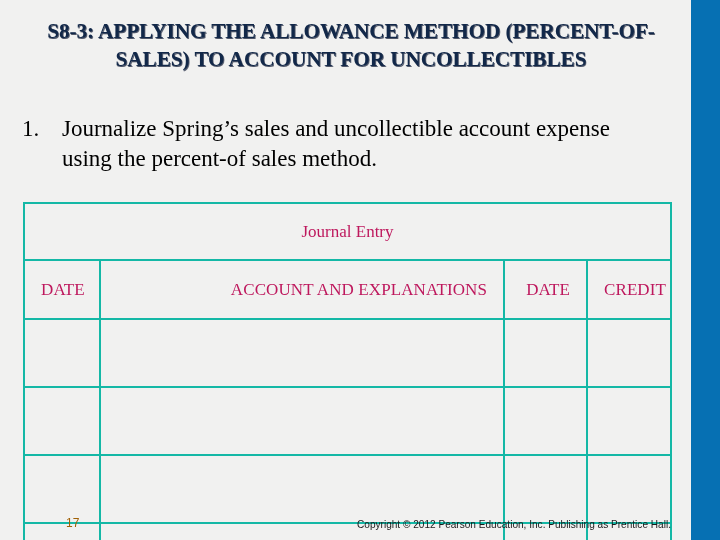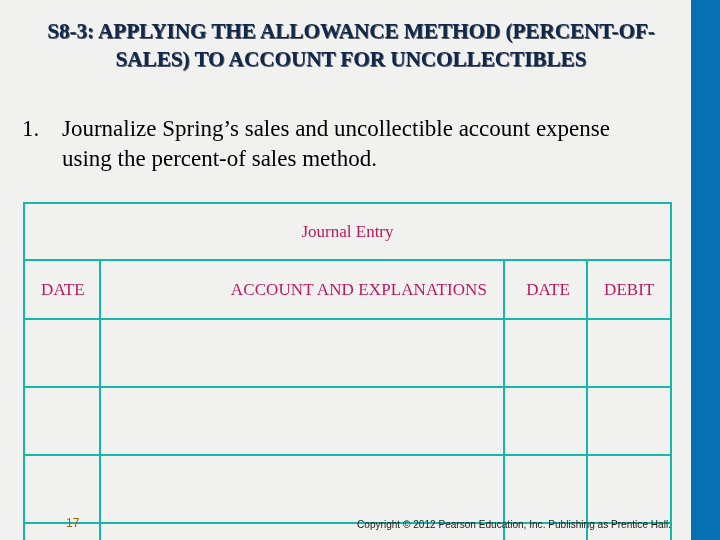--- a/index.html
+++ b/index.html
@@ -168,21 +168,21 @@
       <col class="col-credit">
     </colgroup>
     <thead>
       <tr>
         <th class="cell-journal-entry" colspan="4">Journal Entry</th>
       </tr>
       <tr>
         <th class="cell-colhead">DATE</th>
         <th class="cell-colhead">ACCOUNT AND EXPLANATIONS</th>
         <th class="cell-colhead">DATE</th>
-        <th class="cell-colhead">DEBIT</th>
+        <th class="cell-colhead">CREDIT</th>
       </tr>
     </thead>
     <tbody>
       <tr>
         <td class="cell-body"></td>
         <td class="cell-body"></td>
         <td class="cell-body"></td>
         <td class="cell-body"></td>
       </tr>
       <tr>

